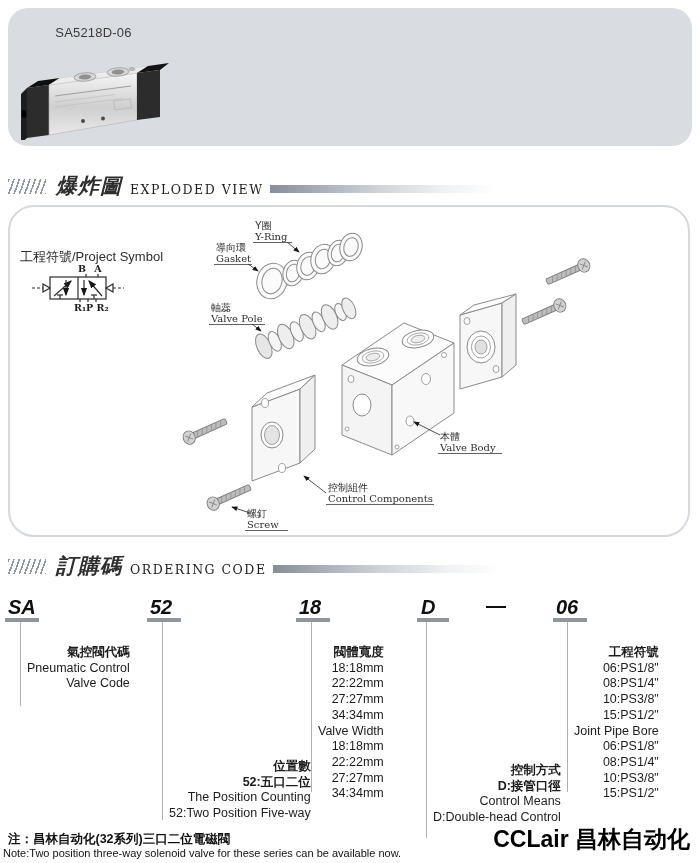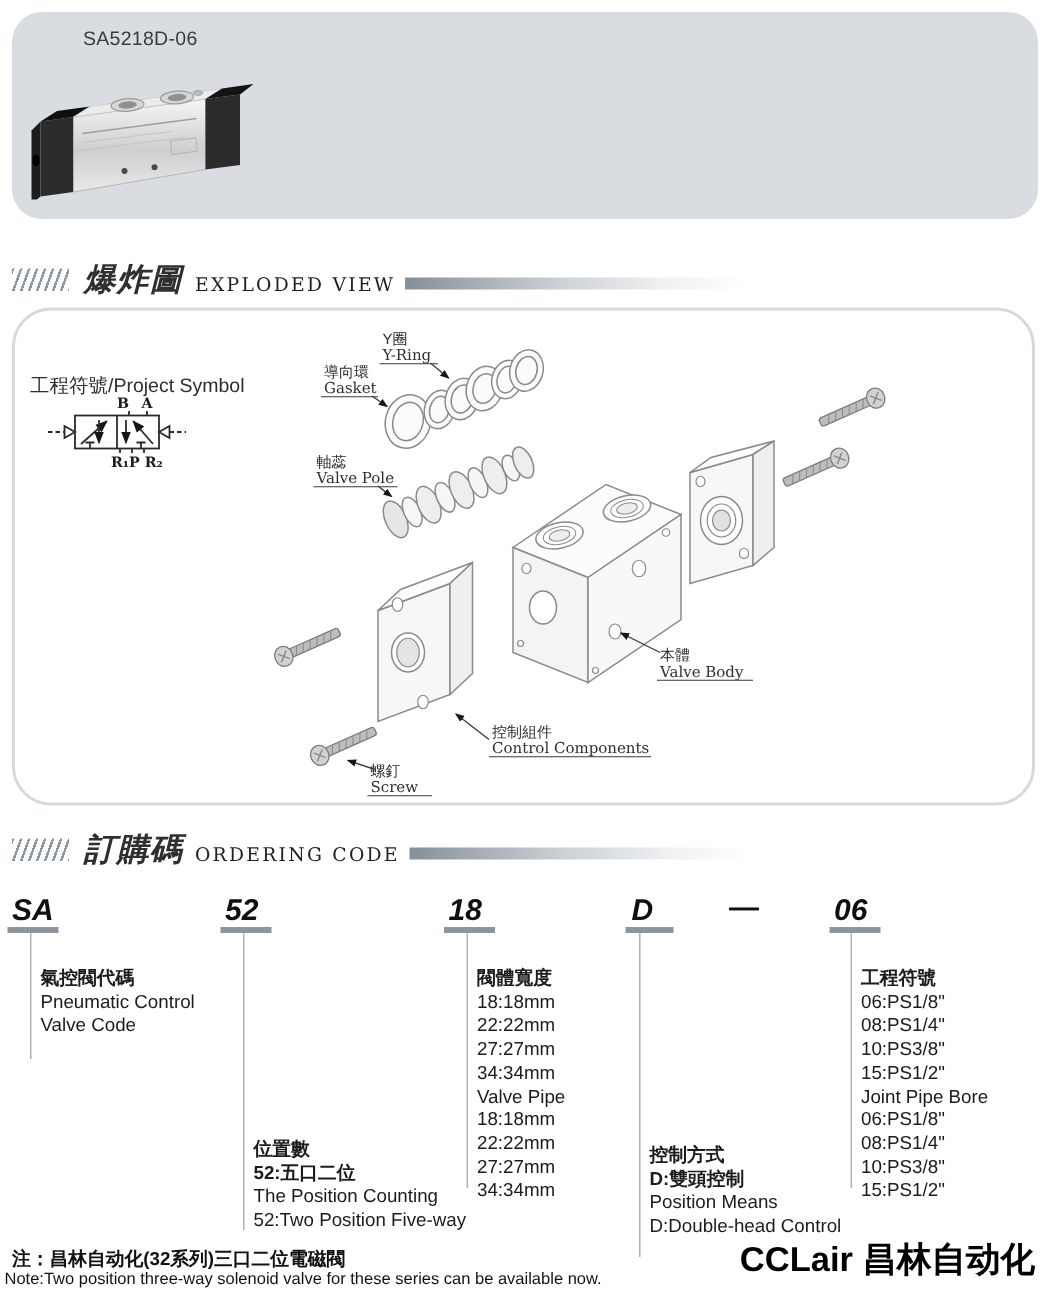--- a/index.html
+++ b/index.html
@@ -1,41 +1,41 @@
 <!DOCTYPE html>
 <html><head>
 <meta charset="utf-8">
 <style>
   * { margin:0; padding:0; box-sizing:border-box; }
   html,body { width:700px; height:863px; }
   body { background:#fff; font-family:"Liberation Sans",sans-serif; position:relative; overflow:hidden; }
 
   .products-panel { position:absolute; left:8px; top:8px; width:684px; height:138px;
     background:#d9dde2; border-radius:20px; display:flex; }
-  .product { width:171px; display:flex; flex-direction:column; align-items:center; }
+  .product { width:171px; display:flex; flex-direction:column; align-items:center;justify-content:center; }
   .product-label { margin-top:10px; font-size:13px; color:#3b3b3b; letter-spacing:.2px; }
   .valve-svg { width:150px; height:92px; margin-top:8px; }
 
   .sec-header { position:absolute; left:8px; display:flex; align-items:center; height:28px; }
   .stripes { width:38px; height:15px; margin-right:10px;
     background:repeating-linear-gradient(110deg,#8f97a1 0 1.6px,transparent 1.6px 5px); }
   .title-zh { font-size:21px; font-weight:bold; font-style:italic; color:#2f2f2f; letter-spacing:1px; }
   .title-en { font-family:"DejaVu Serif",serif; font-size:12.5px; color:#1f1f1f;
     letter-spacing:1.5px; margin-left:8px; margin-top:7px; }
   .grad-bar { height:8px; width:228px; margin-left:6px; margin-top:5px;
     background:linear-gradient(to right,#868e97,#ccd1d6 45%,#eef0f2 75%,#ffffff); }
 
   .exploded-panel { position:absolute; left:8px; top:205px; width:682px; height:332px;
     border:2px solid #d5d9de; border-radius:26px; background:#fff; overflow:hidden; }
   .exploded-panel svg { display:block; }
 
   .oc-code { position:absolute; font-size:20px; font-weight:bold; color:#0f0f0f; font-style:italic; }
   .oc-underline { position:absolute; height:4px; background:#8e959c; }
   .oc-vline { position:absolute; width:1px; background:#aeb2b6; }
-  .oc-block { position:absolute; font-size:12.5px; line-height:15.7px; color:#1c1c1c; white-space:nowrap; }
+  .oc-block { position:absolute; font-size:12.5px; line-height:15.7px; color:#1c1c1c; white-space:nowrap;text-align:right; }
   .oc-block .zh { font-weight:bold; }
   .oc-dash { position:absolute; font-size:20px; font-weight:bold; color:#0f0f0f; }
 
   .note-zh { position:absolute; left:8px; top:831px; font-size:12.5px; font-weight:bold; color:#111; }
   .note-en { position:absolute; left:3px; top:847px; font-size:11px; color:#111; }
   .brand { position:absolute; right:10px; top:824px; font-size:23px; font-weight:bold; color:#000; }
 
   .lbl-zh { font-size:10px; fill:#2e2e2e; }
   .lbl-en { font-family:"DejaVu Serif",serif; font-size:10px; fill:#2e2e2e; }
   .leader { stroke:#3a3a3a; stroke-width:.9; fill:none; }
@@ -278,34 +278,34 @@
 
   <div class="oc-code" style="left:299px;top:596px">18</div>
   <div class="oc-underline" style="left:296px;top:618px;width:34px"></div>
   <div class="oc-vline" style="left:311px;top:622px;height:170px"></div>
   <div class="oc-block" style="left:318px;top:645px">
       <div class="zh">閥體寬度</div>
       <div>18:18mm</div>
       <div>22:22mm</div>
       <div>27:27mm</div>
       <div>34:34mm</div>
-      <div>Valve Pipe</div>
+      <div>Valve Width</div>
       <div>18:18mm</div>
       <div>22:22mm</div>
       <div>27:27mm</div>
       <div>34:34mm</div>
     </div>
 
   <div class="oc-code" style="left:421px;top:596px">D</div>
   <div class="oc-underline" style="left:417px;top:618px;width:32px"></div>
   <div class="oc-vline" style="left:426px;top:622px;height:216px"></div>
   <div class="oc-block" style="left:433px;top:763px">
       <div class="zh">控制方式</div>
-      <div class="zh">D:雙頭控制</div>
-      <div>Position Means</div>
+      <div class="zh">D:接管口徑</div>
+      <div>Control Means</div>
       <div>D:Double-head Control</div>
     </div>
 
   <div class="oc-dash" style="left:486px;top:594px">—</div>
 
   <div class="oc-code" style="left:556px;top:596px">06</div>
   <div class="oc-underline" style="left:553px;top:618px;width:34px"></div>
   <div class="oc-vline" style="left:567px;top:622px;height:170px"></div>
   <div class="oc-block" style="left:574px;top:645px">
       <div class="zh">工程符號</div>

